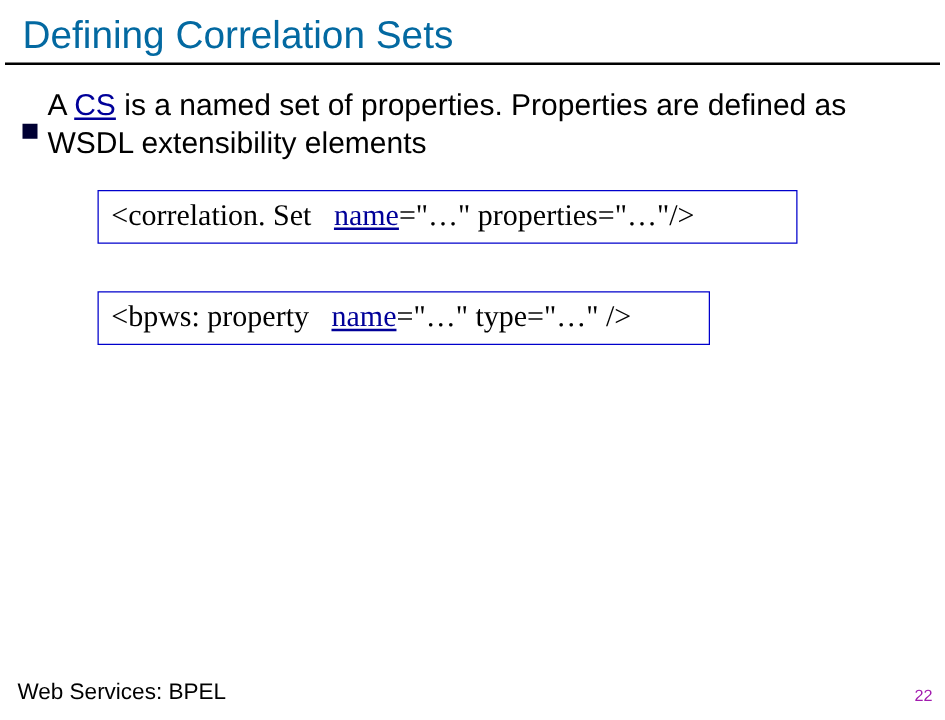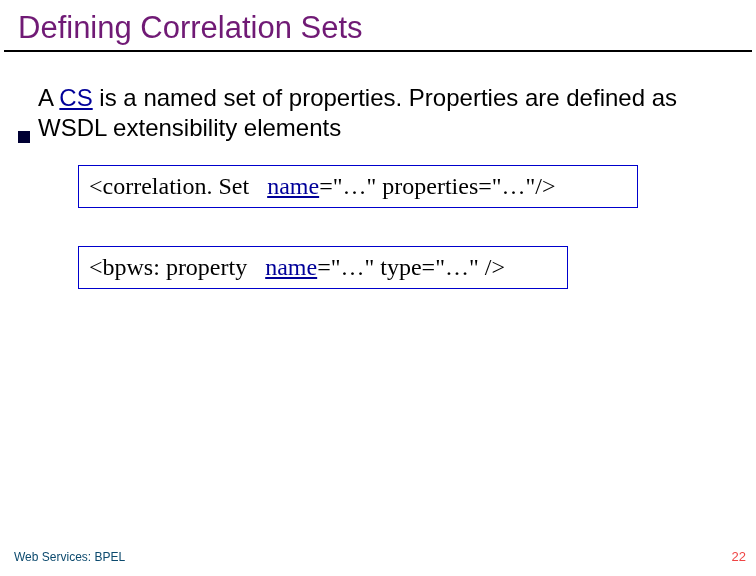--- a/index.html
+++ b/index.html
@@ -7,34 +7,33 @@
     width: 756px;
     height: 576px;
     background: #ffffff;
     font-family: "Trebuchet MS", "Verdana", sans-serif;
     position: relative;
     overflow: hidden;
   }
   .slide-title {
     font-size: 31px;
     font-weight: 400;
-    color: #701a75;
+    color: #0369a1;
     padding: 10px 14px 4px 14px;
     border-bottom: 2px solid #000000;
     margin: 0 4px 0 4px;
     font-family: "Trebuchet MS", "Lucida Sans", sans-serif;
   }
   .content {
     padding: 18px 18px 0 18px;
   }
   .bullet-row {
     display: flex;
-    align-items: flex-end;
+    align-items: center;
     margin-bottom: 8px;
-    margin-top: 13px;
   }
   .bullet-square {
     width: 12px;
     height: 12px;
     background: #000033;
     flex-shrink: 0;
     margin-top: 9px;
     margin-right: 8px;
   }
   .bullet-text {
@@ -64,30 +63,30 @@
   }
   .code-attr {
     color: #000099;
     text-decoration: underline;
     margin-left: 12px;
   }
   .footer-left {
     position: absolute;
     left: 14px;
     bottom: 12px;
-    font-size: 12px;
-    color: #0c4a6e;
+    font-size: 18px;
+    color: #000000;
     font-family: Arial, sans-serif;
   }
   .footer-right {
     position: absolute;
     right: 10px;
     bottom: 12px;
     font-size: 13px;
-    color: #ef4444;
+    color: #a21caf;
     font-family: Arial, sans-serif;
   }
 </style>
 </head>
 <body>
 
 <div class="slide-title">Defining Correlation Sets</div>
 
 <div class="content">
 

